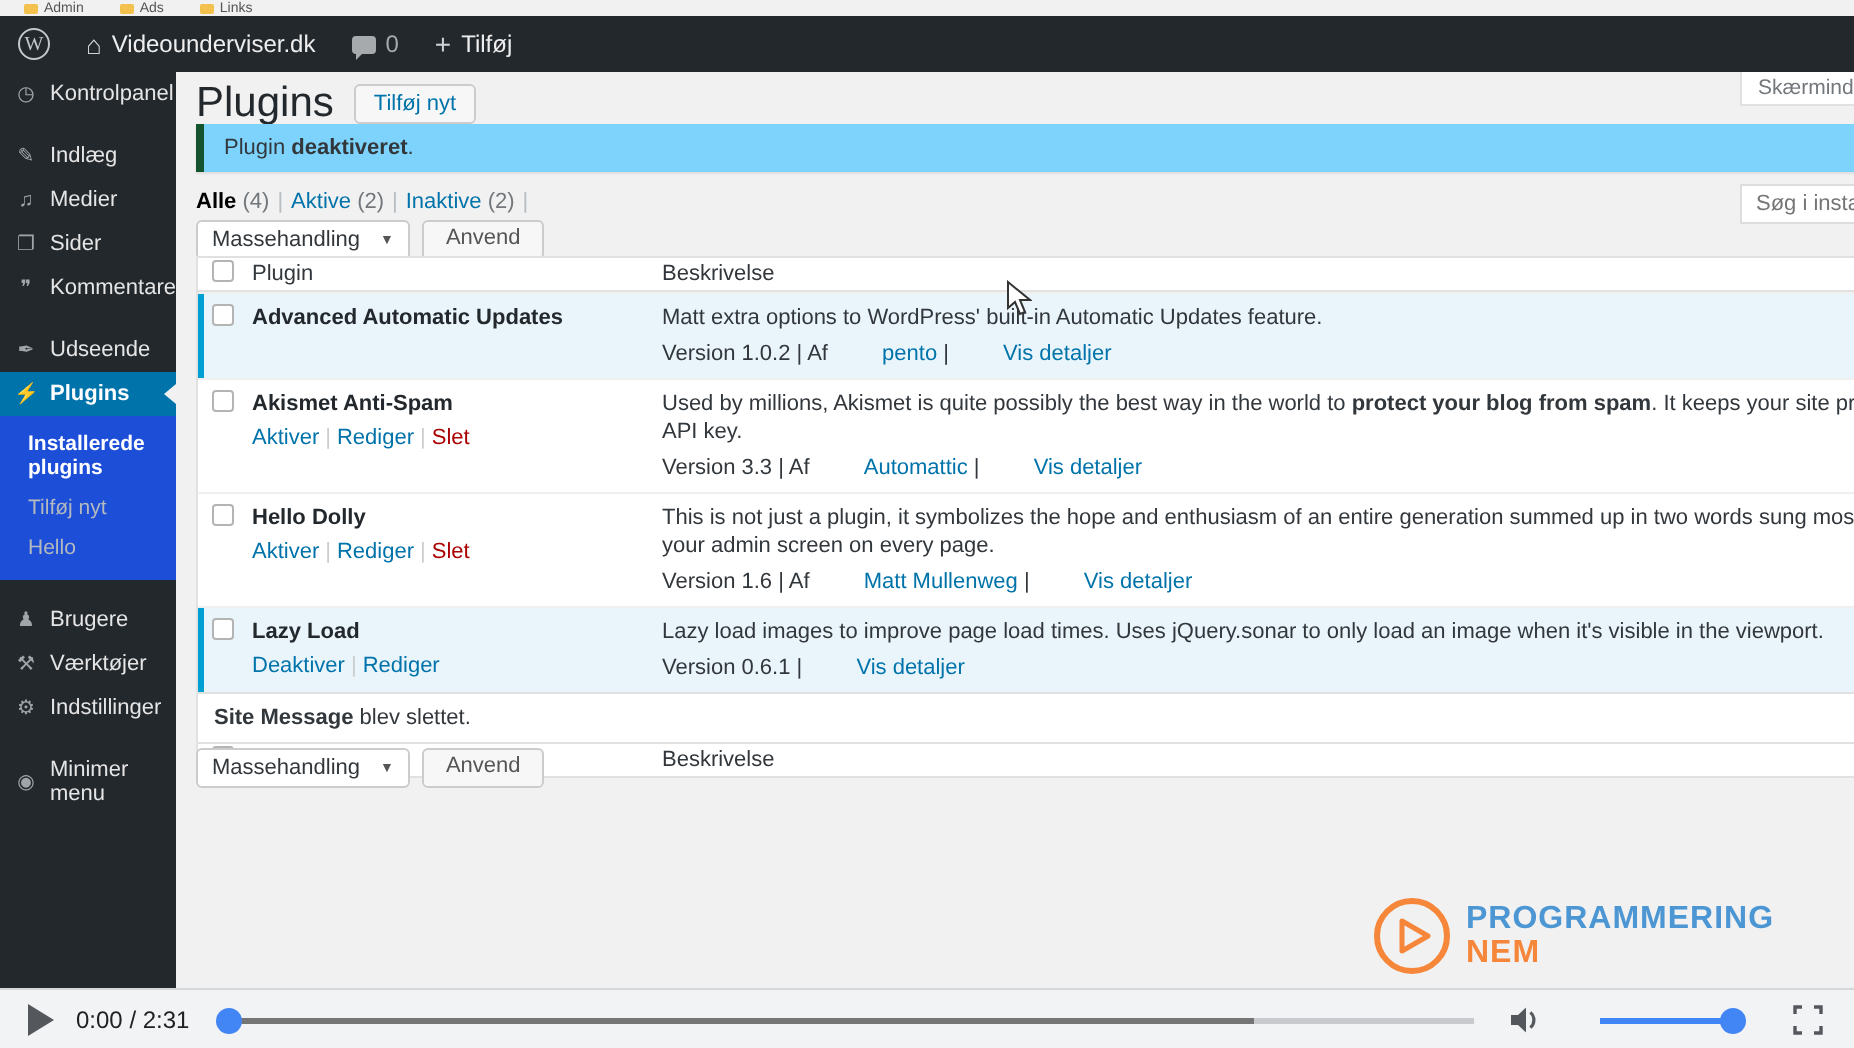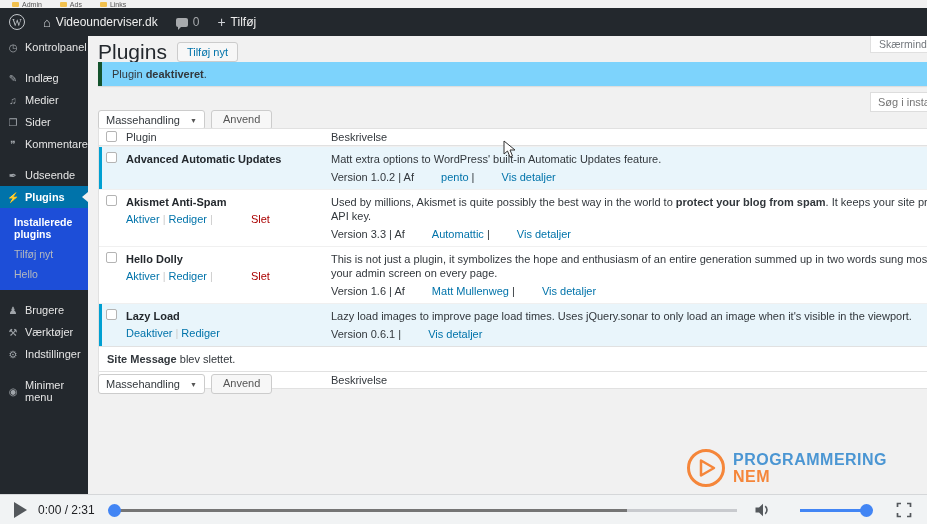--- a/index.html
+++ b/index.html
@@ -79,21 +79,21 @@
   .thead { height:17px; align-items:center; border-bottom:1px solid #e1e1e1; }
   .thead .col-cb, .tfoot .col-cb { padding-top:0; }
   .thead .col-name, .thead .col-desc, .tfoot .col-name, .tfoot .col-desc { padding-top:0; padding-bottom:0; }
   .tfoot { height:17px; align-items:center; border-top:1px solid #e1e1e1; }
   .checkbox { width:11px; height:11px; border:1px solid #b4b4b4; border-radius:2px; background:#fff; cursor:pointer; }
   .plugin-row { border-top:1px solid #f0f0f0; }
   .plugin-row.active { background:#e9f5fb; box-shadow:inset 3px 0 0 #00a0d2; }
   .p-name { font-weight:bold; color:#23282d; line-height:14px; }
   .p-actions { margin-top:3px; line-height:14px; white-space:nowrap; }
   .p-actions a { color:#0073aa; text-decoration:none; cursor:pointer; }
-  .p-actions a.danger { color:#a00;margin-left:35px; }
+  .p-actions a.danger { color:#a00; }
   .asep { color:#ccc; margin:0 3px; }
   .desc-line { line-height:14px; white-space:nowrap; overflow:hidden; }
   .p-meta { margin-top:4px; line-height:14px; white-space:nowrap; }
   .p-meta a { color:#0073aa; text-decoration:none; cursor:pointer;padding-left:24px; }
   .deleted-row { border-top:1px solid #e1e1e1; padding:5px 8px 5px 8px; line-height:14px; }
 
   
   .watermark { position:absolute; left:598px; top:412px; display:flex; align-items:center; gap:7px; }
   .wm-circle { width:40px; height:40px; border-radius:50%; flex:none; position:relative; }
   .wm-lines { line-height:17px; font-weight:bold; font-size:16px; letter-spacing:0.5px; }
@@ -207,20 +207,21 @@
 
   <div class="content">
     <div class="screen-options">Skærmindstillinger</div>
     <div class="title-row">
       <span class="page-title">Plugins</span>
       <span class="add-new-btn">Tilføj nyt</span>
     </div>
     <div class="notice">
       <span>Plugin </span><b>deaktiveret</b><span>.</span>
     </div>
+    <div class="filters" id="filters"><a class="current">Alle <span class="cnt">(4)</span></a><span class="fsep">|</span><a>Aktive <span class="cnt">(2)</span></a><span class="fsep">|</span><a>Inaktive <span class="cnt">(2)</span></a><span class="fsep">|</span></div>
     <input class="search-input" placeholder="Søg i installerede" style="">
     <div class="bulk-row bulk-top">
       <span class="select-box">
         <span>Massehandling</span>
         <span class="select-caret">▼</span>
       </span>
       <span class="btn">Anvend</span>
     </div>
 
     <div class="ptable">

